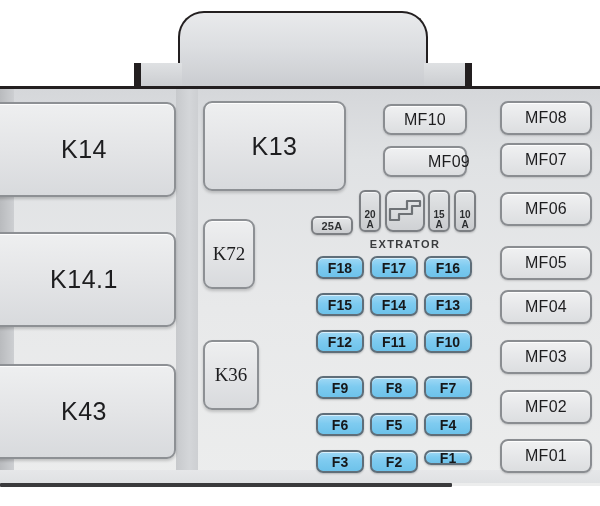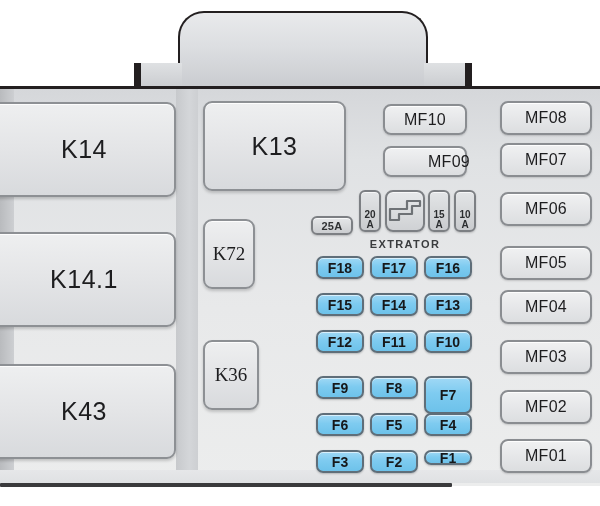--- a/index.html
+++ b/index.html
@@ -228,21 +228,21 @@
       </div>
       <div class="minifuse" style="left: 424px; top: 330px; width: 48px; height: 23px;">
         <span>F10</span>
       </div>
       <div class="minifuse" style="left: 316px; top: 376px; width: 48px; height: 23px;">
         <span>F9</span>
       </div>
       <div class="minifuse" style="left: 370px; top: 376px; width: 48px; height: 23px;">
         <span>F8</span>
       </div>
-      <div class="minifuse" style="left: 424px; top: 376px; width: 48px; height: 38px;">
+      <div class="minifuse" style="left: 424px; top: 376px; width: 48px; height: 23px;">
         <span>F7</span>
       </div>
       <div class="minifuse" style="left: 316px; top: 413px; width: 48px; height: 23px;">
         <span>F6</span>
       </div>
       <div class="minifuse" style="left: 370px; top: 413px; width: 48px; height: 23px;">
         <span>F5</span>
       </div>
       <div class="minifuse" style="left: 424px; top: 413px; width: 48px; height: 23px;">
         <span>F4</span>

